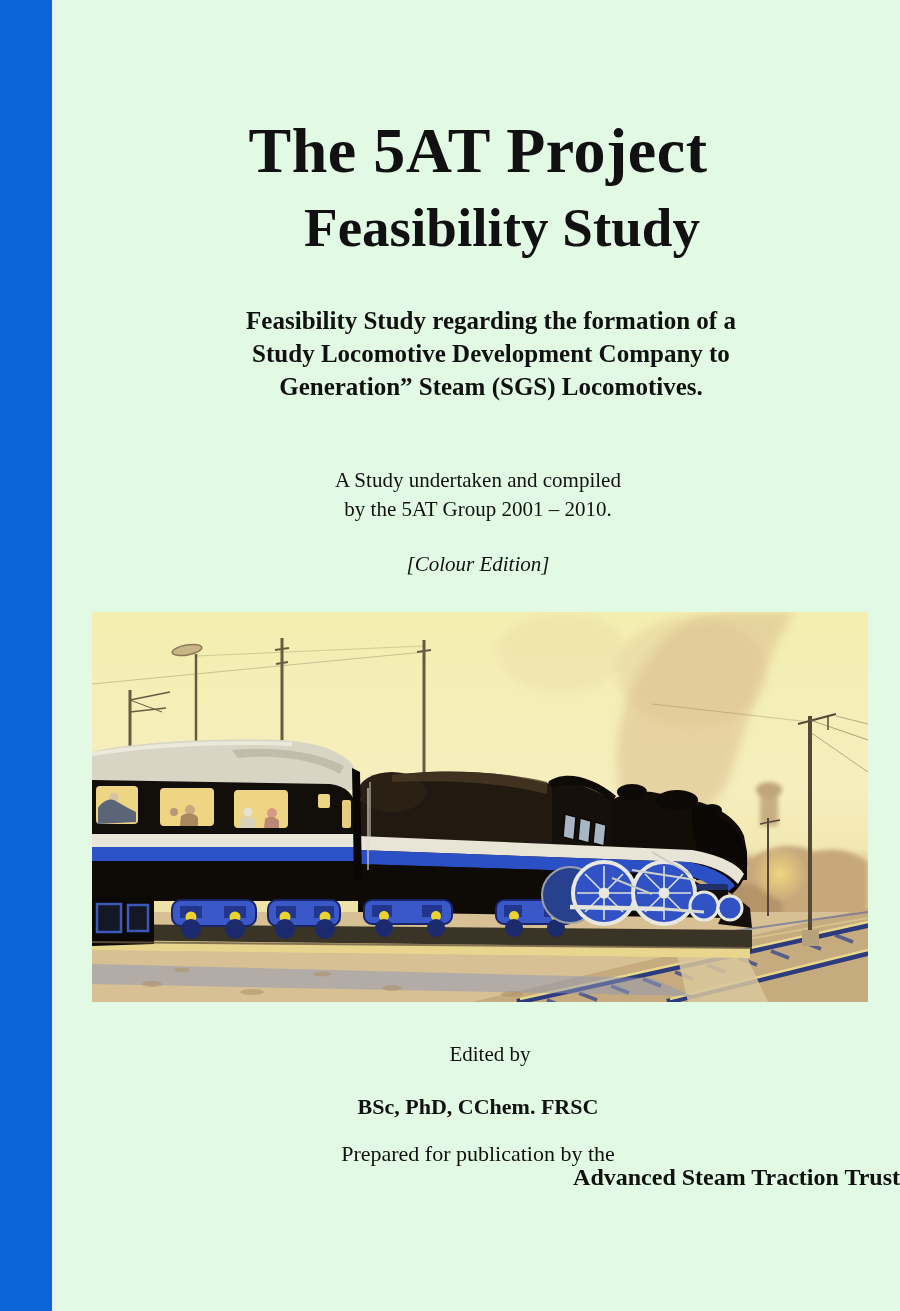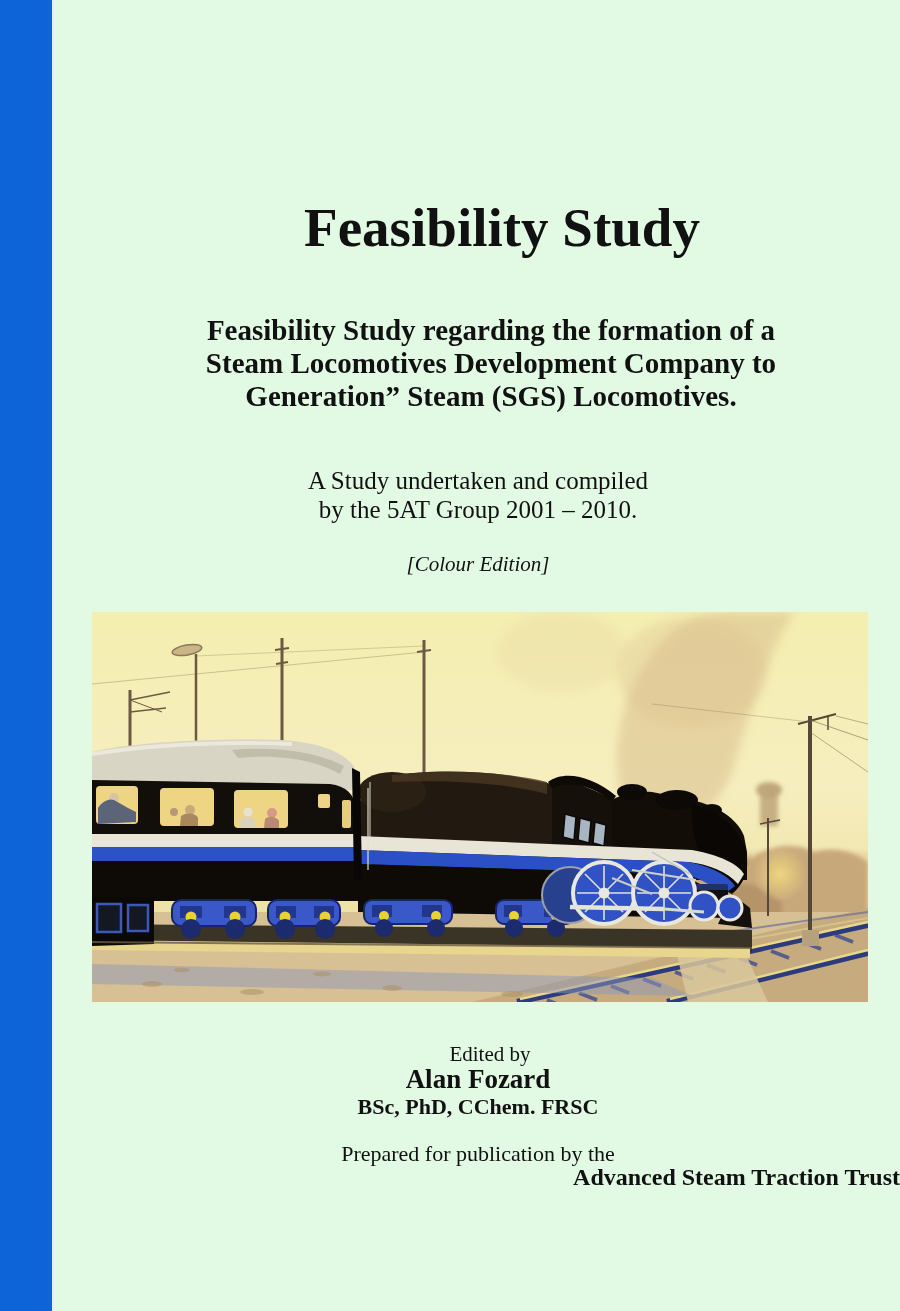--- a/index.html
+++ b/index.html
@@ -11,46 +11,47 @@
   }
   .spine{
     position:absolute;left:0;top:0;bottom:0;width:52px;
     background:var(--spine,#0d64d8);
     border-right:3px solid #e3f1fd;
   }
   .content{position:absolute;left:56px;right:0;top:0;bottom:0;}
   .tb{position:absolute;left:0;right:0;text-align:center;white-space:nowrap;}
   .title1{top:114px;font-size:64px;font-weight:bold;letter-spacing:.5px;}
   .title2{top:196px;font-size:55px;font-weight:bold;margin-left:48px;}
-  .subtitle{top:314px;font-size:29px;font-weight:bold;line-height:33px;white-space:normal;margin-left:26px;}
-  .study{top:466px;font-size:25px;line-height:29px;white-space:normal;}
+  .subtitle{top:304px;font-size:25px;font-weight:bold;line-height:33px;white-space:normal;margin-left:26px;}
+  .study{top:466px;font-size:21px;line-height:29px;white-space:normal;}
   .edition{top:552px;font-size:21px;font-style:italic;}
   .painting{
     position:absolute;top:612px;left:36px;width:776px;height:390px;
   }
   .painting svg{display:block;}
   .edited-by{top:1042px;font-size:21px;padding-left:24px;}
   .editor{top:1064px;font-size:27px;font-weight:bold;}
   .quals{top:1094px;font-size:22px;font-weight:bold;}
   .prepared{top:1141px;font-size:22px;}
   .publisher{top:1164px;font-size:24px;font-weight:bold;text-align:right;}
 </style>
 </head>
 <body>
 
 <div class="cover">
   <div class="spine"></div>
 
   <div class="content">
 
+    <div class="tb title1">The 5AT Project</div>
     <div class="tb title2">Feasibility Study</div>
 
     <div class="tb subtitle">
       <div>Feasibility Study regarding the formation of a</div>
-      <div>Steam Locomotives Development Company to</div>
+      <div>Study Locomotive Development Company to</div>
       <div>Generation” Steam (SGS) Locomotives.</div>
     </div>
 
     <div class="tb study">
       <div>A Study undertaken and compiled</div>
       <div>by the 5AT Group 2001 – 2010.</div>
     </div>
 
     <div class="tb edition">[Colour Edition]</div>
 
@@ -287,19 +288,18 @@
           <rect x="710" y="318" width="17" height="16" fill="#b5a27a" stroke="none"></rect>
           <line x1="718" y1="108" x2="776" y2="128" stroke="#7a6a50" stroke-width="1" opacity="0.6"></line>
           <line x1="718" y1="120" x2="776" y2="160" stroke="#7a6a50" stroke-width="1" opacity="0.5"></line>
           <line x1="744" y1="104" x2="776" y2="112" stroke="#7a6a50" stroke-width="1" opacity="0.5"></line>
           <line x1="718" y1="110" x2="560" y2="92" stroke="#7a6a50" stroke-width="1" opacity="0.3"></line>
         </g>
       </svg>
     </div>
 
     <div class="tb edited-by">Edited by</div>
-    <div class="tb editor">Alan Fozard</div>
     <div class="tb quals">BSc, PhD, CChem. FRSC</div>
     <div class="tb prepared">Prepared for publication by the</div>
     <div class="tb publisher">Advanced Steam Traction Trust</div>
 
   </div>
 </div>
 
 </body></html>

